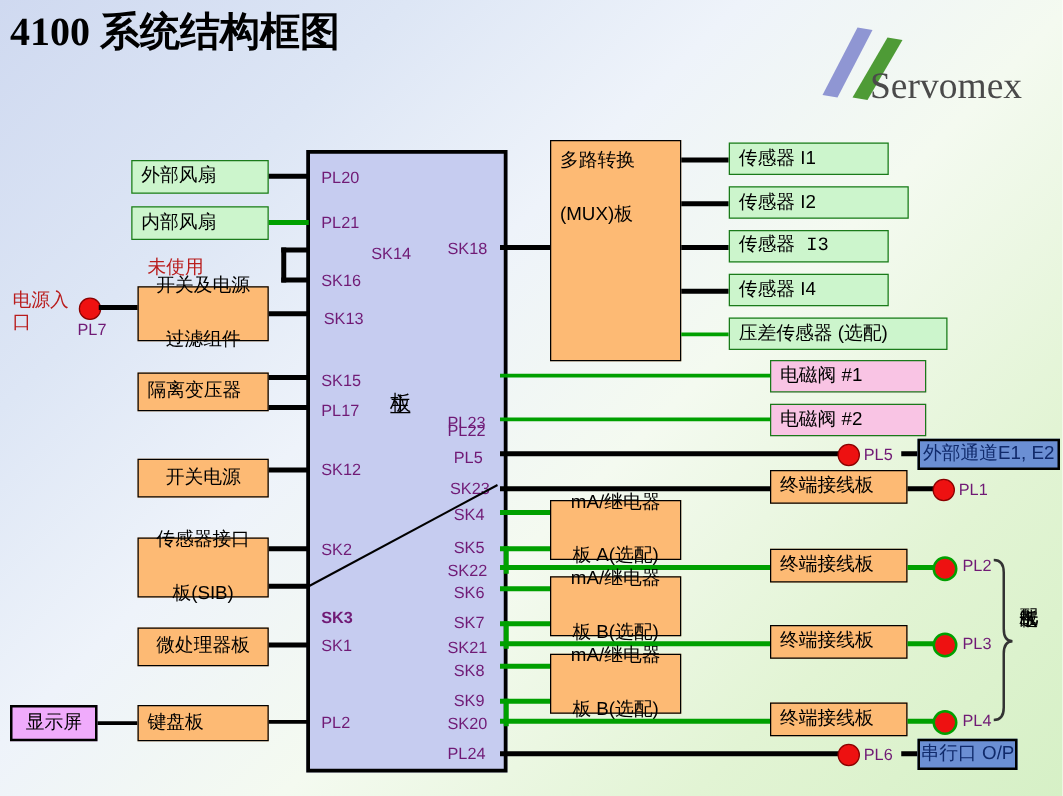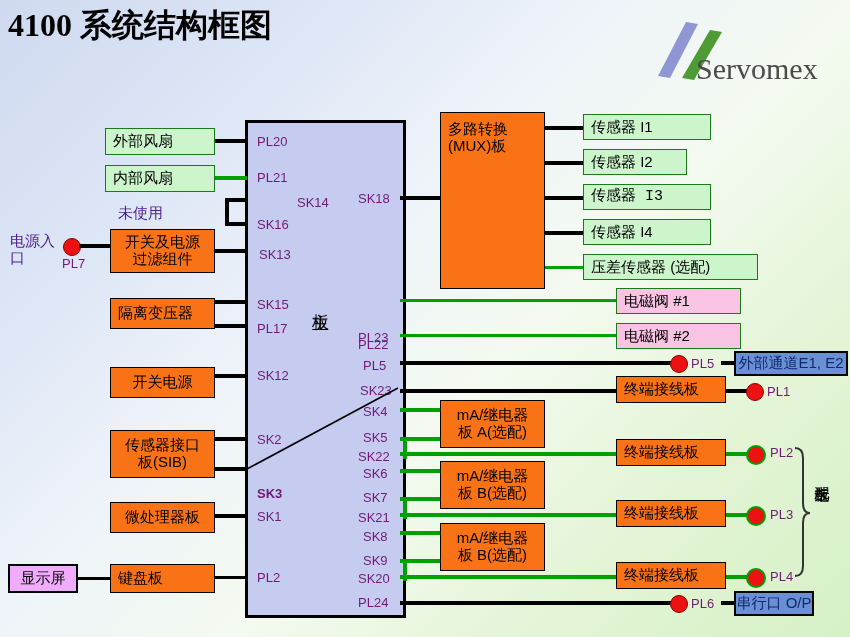--- a/index.html
+++ b/index.html
@@ -27,21 +27,21 @@
 
   
   .box{
     position:absolute;box-sizing:border-box;
     display:flex;align-items:center;
     font-size:15px;color:#000;line-height:1.12;
     padding-left:7px;
   }
   .box.center{justify-content:center;padding-left:0;text-align:center;}
   .green{background:#ccf5cc;border:1px solid #1a7a1a;}
-  .pink-b{background:#f97316;border:1px solid #000;}
+  .pink-b{background:#fdba74;border:1px solid #000;gap:26px;}
   .magenta{background:#f9c4e4;border:1px solid #1a7a1a;}
   .blue{background:#6b8fd4;border:2px solid #000;color:#102a6b;}
   .yellow{background:#f0abfc;border:2px solid #000;}
   .mainboard{
     background:#c6ccf0;border:3px solid #000;position:absolute;
   }
 
   
   .pin{
     position:absolute;color:#701a75;font-size:13px;white-space:nowrap;
@@ -51,21 +51,21 @@
   .wire{position:absolute;background:#000;}
   .wire.g{background:#00a000;}
 
   
   .dot{
     position:absolute;width:16px;height:16px;border-radius:50%;
     background:#ee1111;border:1px solid #8a0000;
   }
   .dot.gr{border:2px solid #00a000;}
 
-  .lbl{position:absolute;font-size:15px;color:#4c1d95;white-space:nowrap;}
+  .lbl{position:absolute;font-size:15px;color:#b91c1c;white-space:nowrap;}
   .vtext{
     position:absolute;font-size:15px;color:#000;white-space:nowrap;
     writing-mode:vertical-rl;
   }
   .vtext.mb{font-size:17px;color:#000;}
   svg.overlay{position:absolute;left:0;top:0;width:850px;height:637px;pointer-events:none;}
 </style>
 </head>
 <body>
 
@@ -161,21 +161,21 @@
   <div class="wire" style="left:400px;top:196px;width:40px;height:4px;"></div>
   <div class="box pink-b" style="left:440px;top:112px;width:105px;height:177px;align-items:flex-start;padding-top:8px;flex-direction:column;">
     <span>多路转换</span>
     <span>(MUX)板</span>
   </div>
 
   <div class="wire" style="left:545px;top:126px;width:38px;height:4px;"></div>
   <div class="box green" style="left:583px;top:114px;width:128px;height:26px;">传感器 I1</div>
 
   <div class="wire" style="left:545px;top:161px;width:38px;height:4px;"></div>
-  <div class="box green" style="left:583px;top:149px;width:104px;height:26px;">传感器 I2</div>
+  <div class="box green" style="left:583px;top:149px;width:144px;height:26px;">传感器 I2</div>
 
   <div class="wire" style="left:545px;top:196px;width:38px;height:4px;"></div>
   <div class="box green" style="left:583px;top:184px;width:128px;height:26px;font-family:Liberation Mono, monospace;">传感器 I3</div>
 
   <div class="wire" style="left:545px;top:231px;width:38px;height:4px;"></div>
   <div class="box green" style="left:583px;top:219px;width:128px;height:26px;">传感器 I4</div>
 
   <div class="wire g" style="left:545px;top:266px;width:38px;height:3px;"></div>
   <div class="box green" style="left:583px;top:254px;width:175px;height:26px;">压差传感器 (选配)</div>
 

